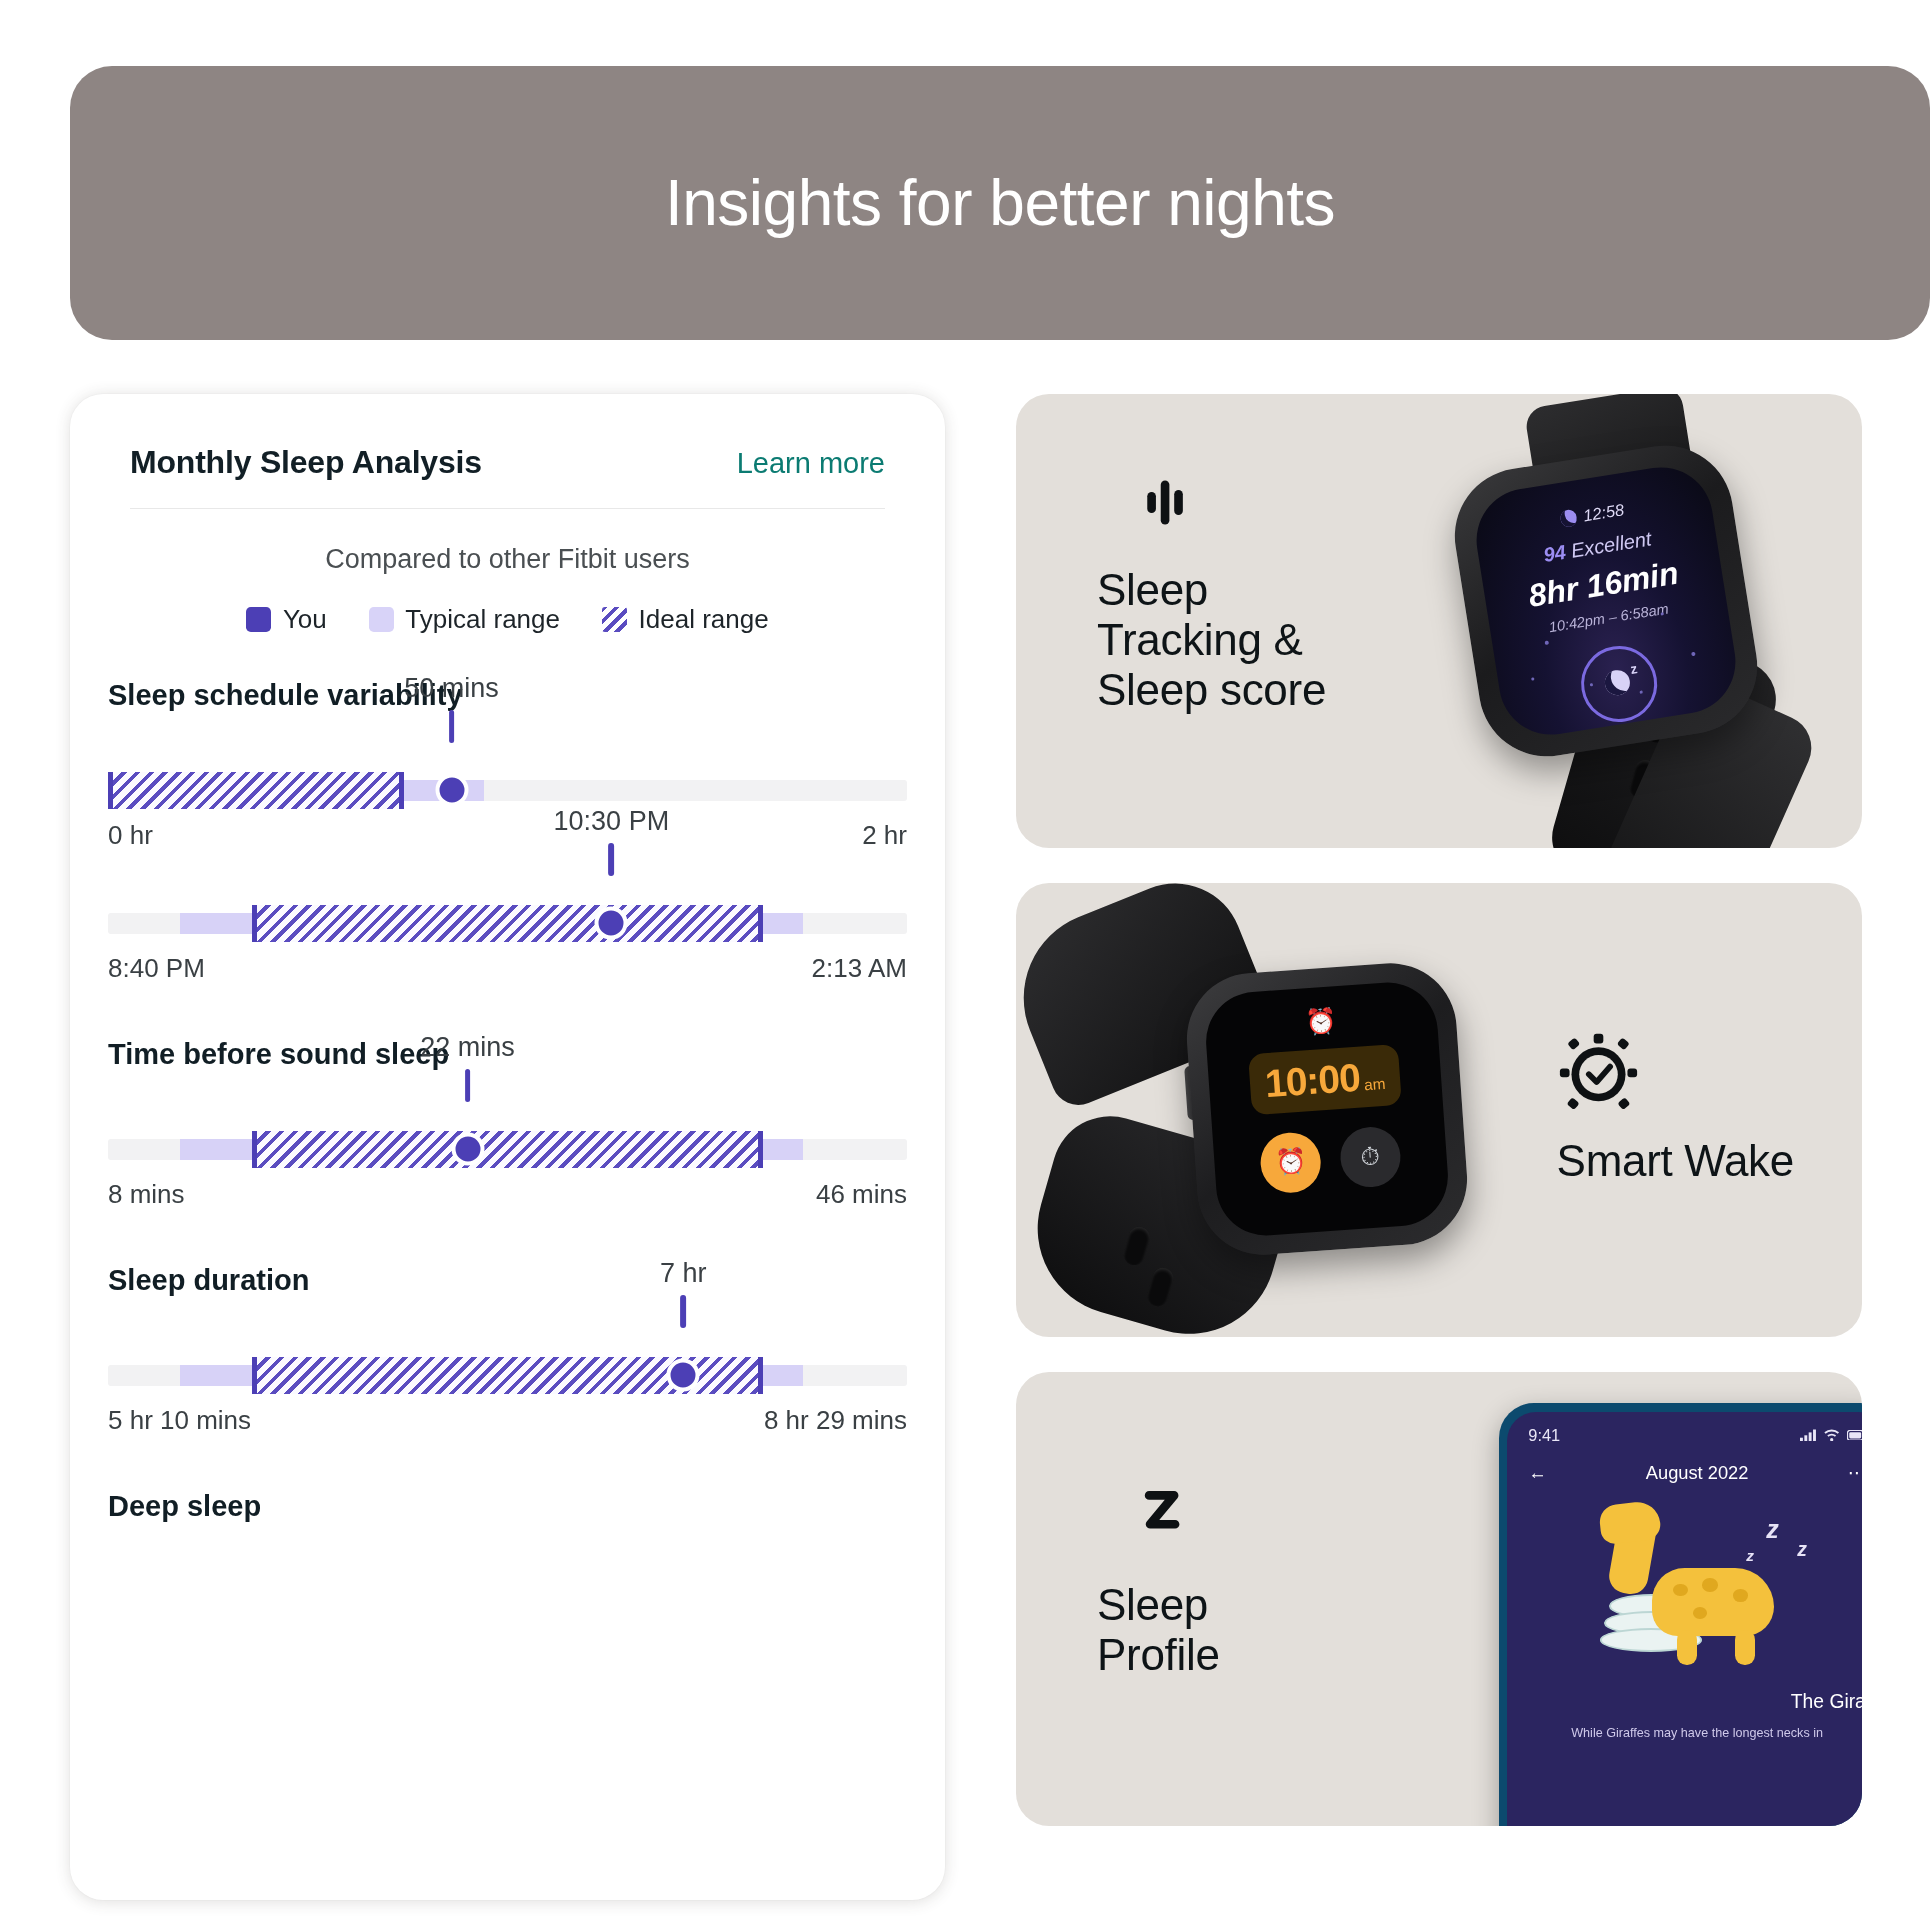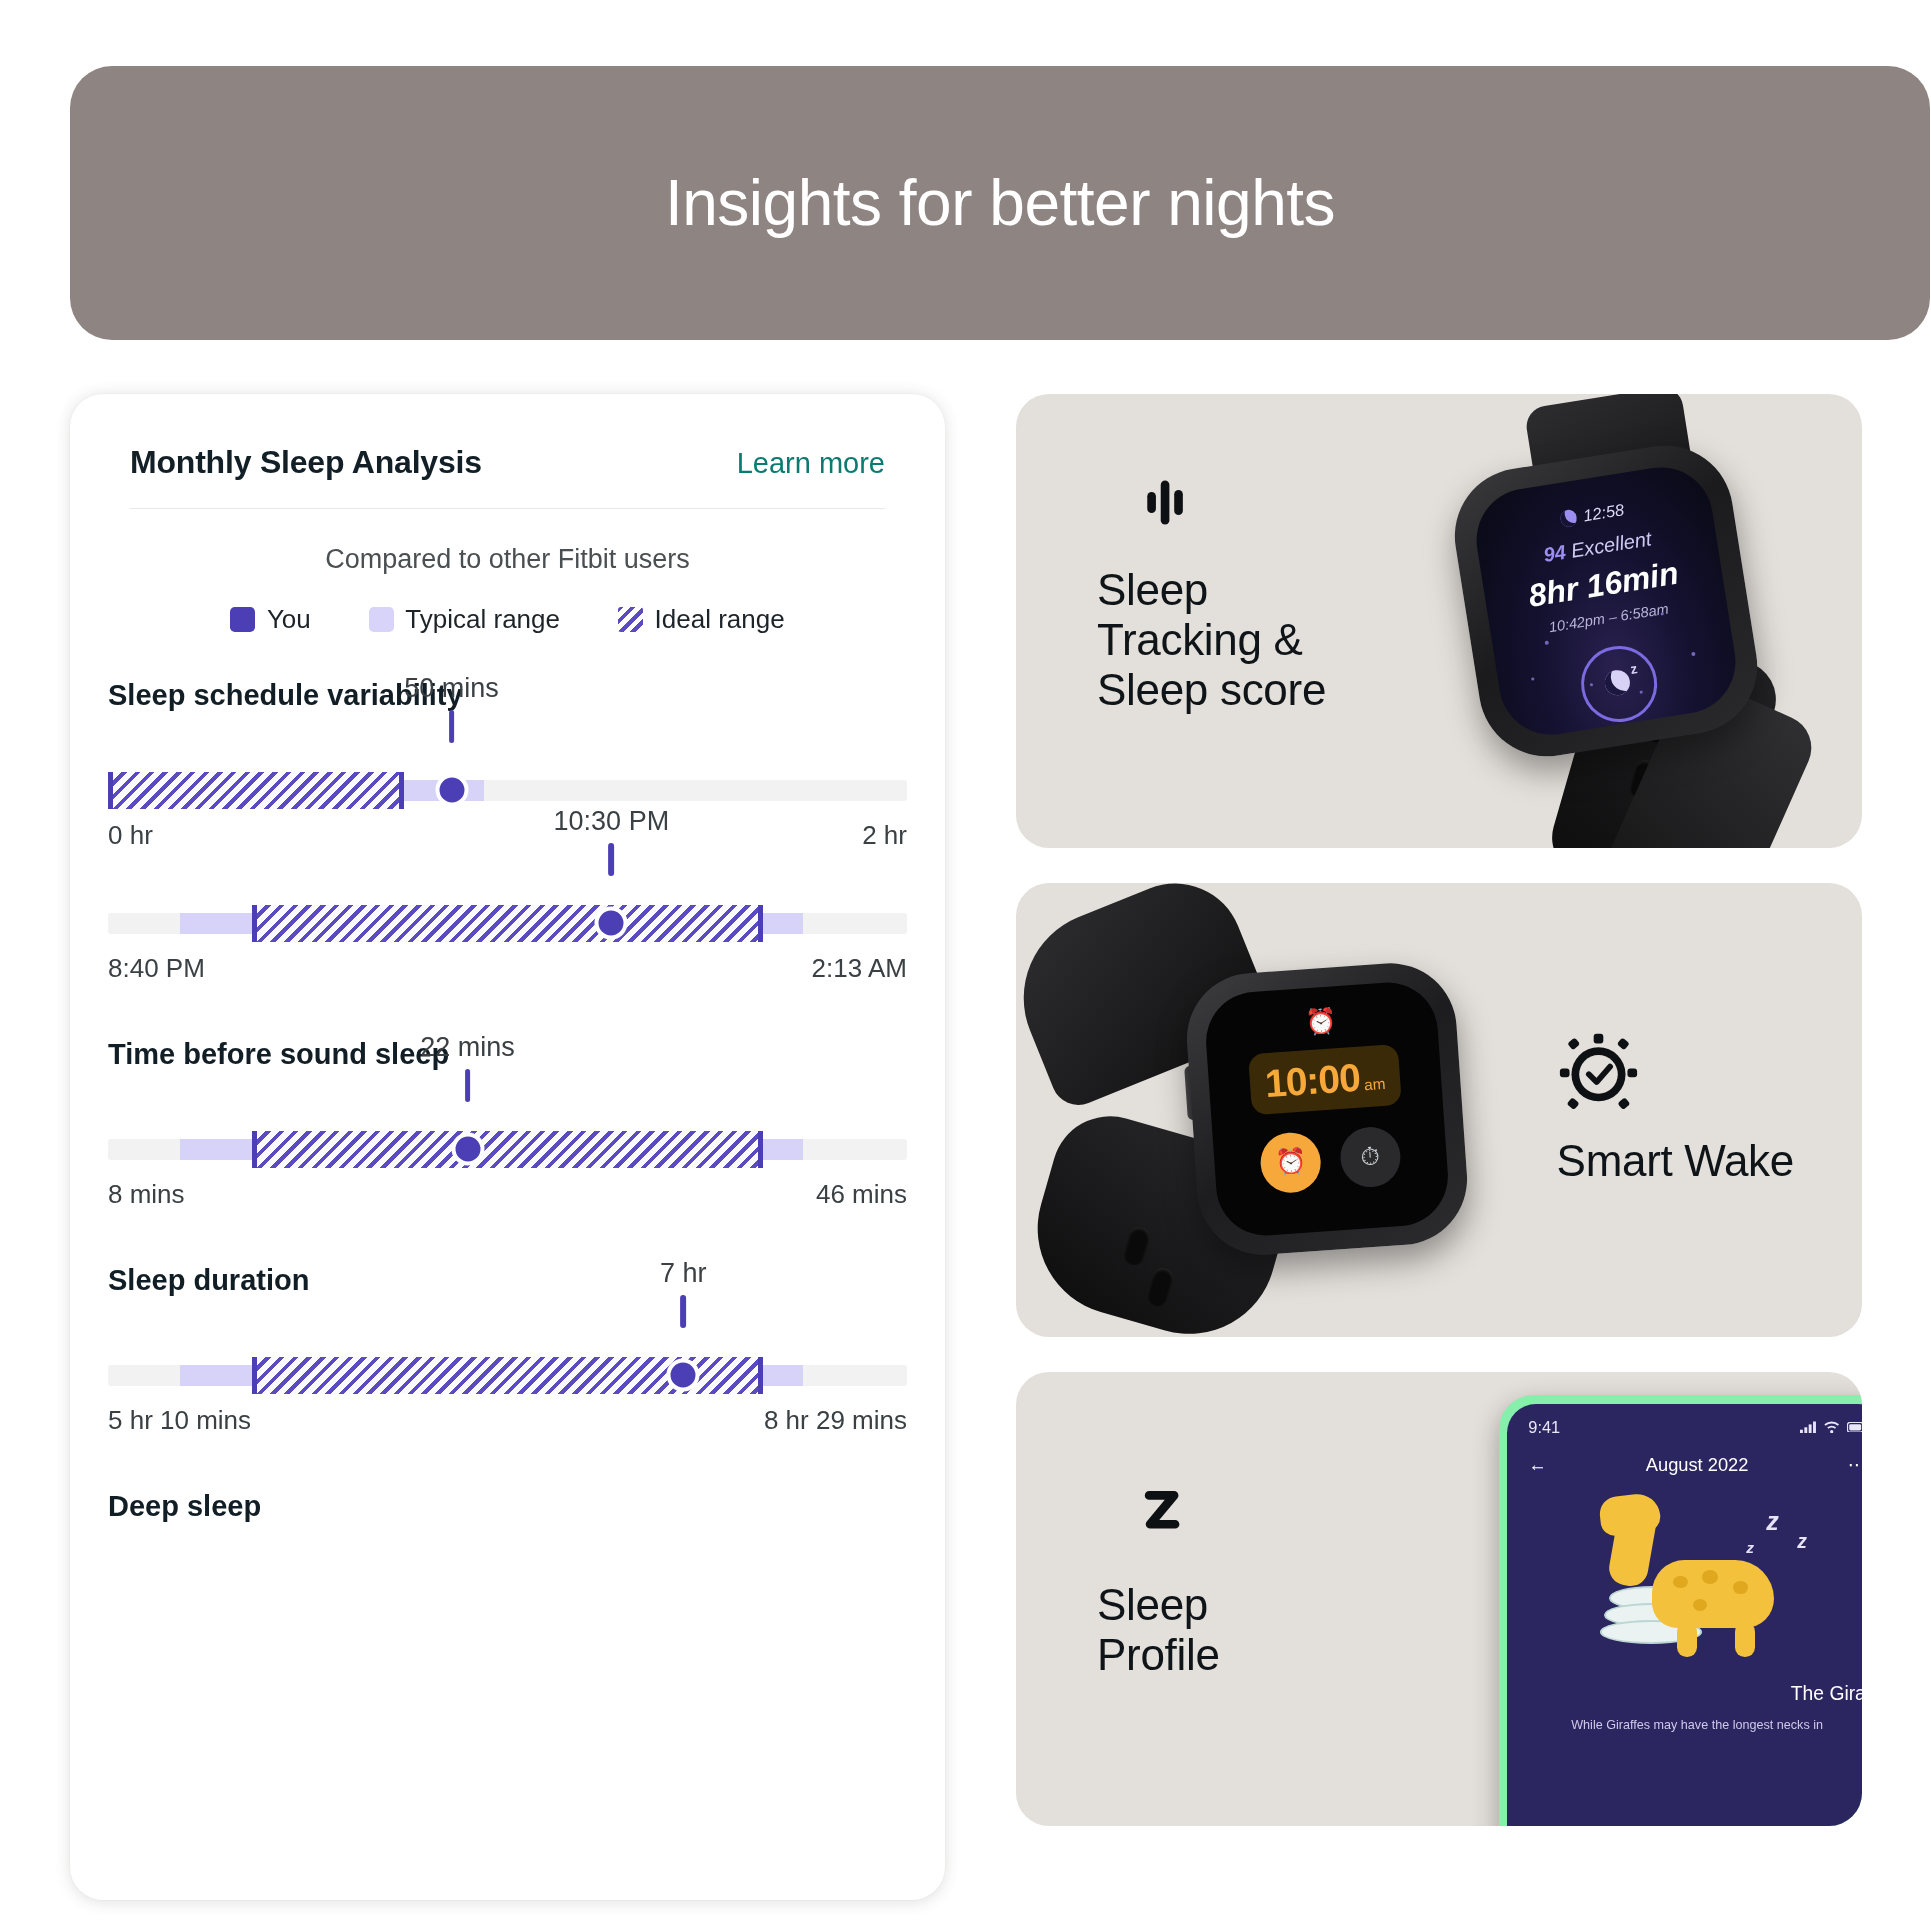--- a/index.html
+++ b/index.html
@@ -36,21 +36,21 @@
   .learn-more{font-size:29px;color:#0b7b72;font-weight:400;cursor:pointer;}
   .head-rule{
     margin:27px 60px 0 60px;height:1px;background:#e8e8e8;
   }
 
   .compare-note{
     text-align:center;font-size:27px;color:#4a4f52;margin-top:35px;
   }
 
   .legend{
-    display:flex;align-items:flex-end;justify-content:center;gap:58px;margin-top:29px;
+    display:flex;align-items:flex-end;justify-content:center;gap:42px;margin-top:29px;
   }
   .legend-item{display:flex;align-items:center;gap:11.6px;}
   .legend-label{font-size:26px;color:#1d2429;}
   .sw{width:25px;height:25px;border-radius:4.8px;}
   .sw-you{background:#4c3fb5;}
   .sw-typ{background:#d8d3f8;}
   .sw-ideal{
     background:
       repeating-linear-gradient(135deg,#5a4cc0 0 3.9px,#ffffff 3.9px 8.7px);
     border-radius:2.9px;
@@ -228,22 +228,22 @@
     position:absolute;left:199px;top:191px;width:10.6px;height:54px;
     background:linear-gradient(90deg,#4a4a4c,#242426);border-radius:5.8px;
     transform:rotate(-4deg);
   }
 
   
   .phone3{
     position:absolute;right:15.4px;top:15.4px;width:348px;height:454px;z-index:2;
   }
   .phone-body{
-    position:absolute;left:0;top:8px;width:397px;height:454px;
-    background:#86efac;border-radius:35px 35px 0 0;padding:8.7px 8.7px 0 8.7px;
+    position:absolute;left:0;top:16px;width:397px;height:454px;
+    background:#0c4a6e;border-radius:35px 35px 0 0;padding:8.7px 8.7px 0 8.7px;
     box-sizing:border-box;box-shadow:0 9.7px 27px rgba(0,0,0,.3);
   }
   .phone-screen{
     width:100%;height:100%;background:#2b2560;border-radius:29px 29px 0 0;
     overflow:hidden;position:relative;
   }
   .ph-status{
     display:flex;align-items:center;justify-content:space-between;
     padding:13.5px 21px 0 21px;color:#e9e6f7;font-size:16.4px;
   }

